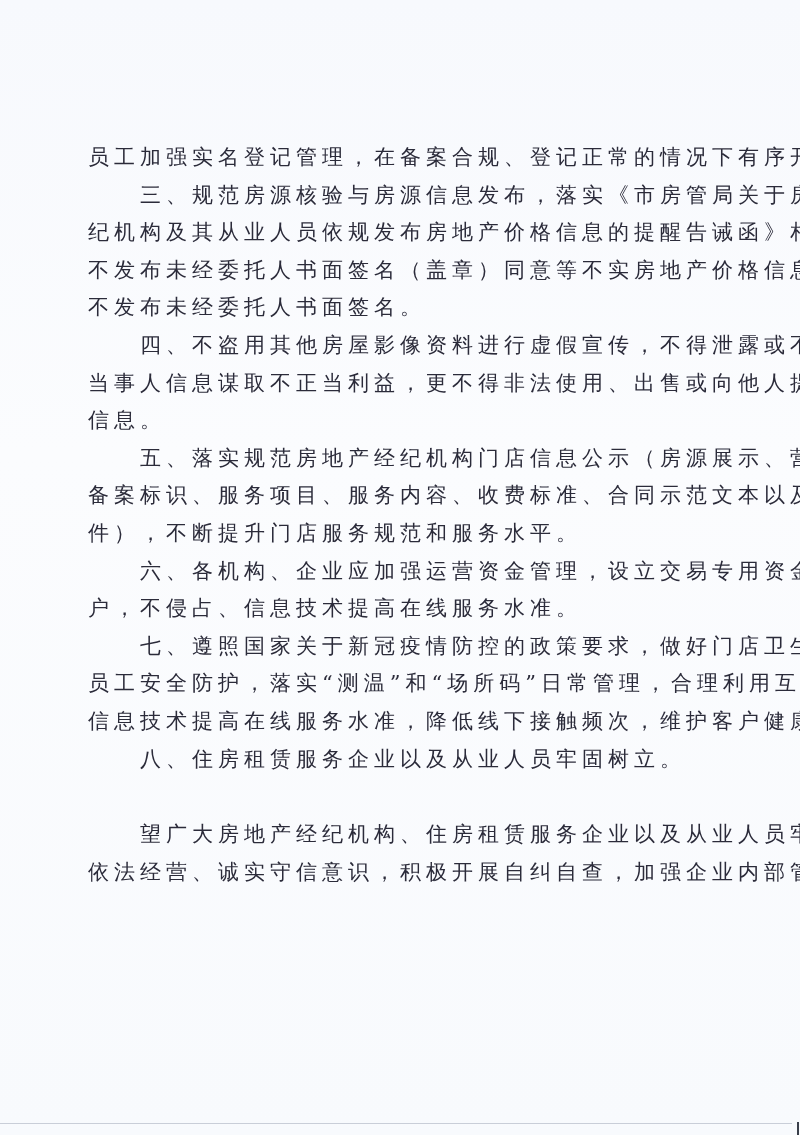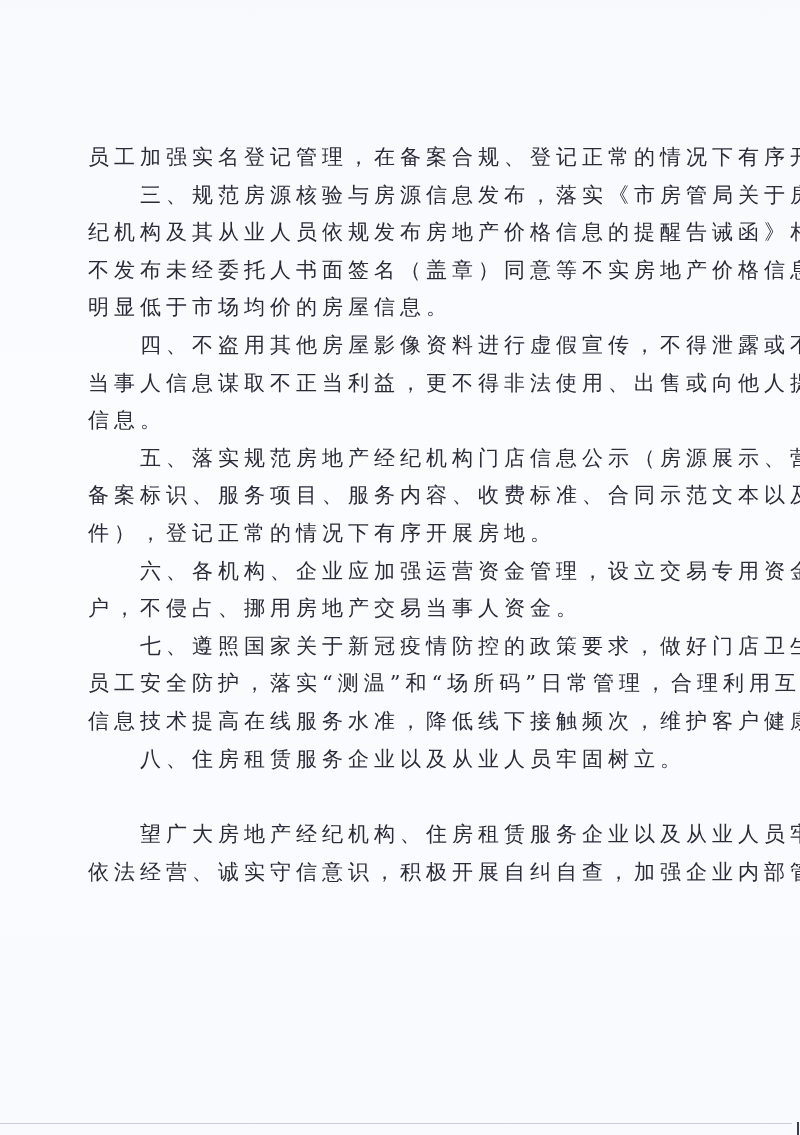--- a/index.html
+++ b/index.html
@@ -62,32 +62,32 @@
 
 <div class="page">
 
   <div class="text-block">
 
     <div class="line">员工加强实名登记管理，在备案合规、登记正常的情况下有序开展房地</div>
 
     <div class="line indent">三、规范房源核验与房源信息发布，落实《市房管局关于房地产经</div>
     <div class="line">纪机构及其从业人员依规发布房地产价格信息的提醒告诫函》相关要求，</div>
     <div class="line">不发布未经委托人书面签名（盖章）同意等不实房地产价格信息，以及</div>
-    <div class="line">明显低于市场均价的房屋信息。</div>
+    <div class="line">不发布未经委托人书面签名。</div>
 
     <div class="line indent">四、不盗用其他房屋影像资料进行虚假宣传，不得泄露或不当使用</div>
     <div class="line">当事人信息谋取不正当利益，更不得非法使用、出售或向他人提供房屋</div>
     <div class="line">信息。</div>
 
     <div class="line indent">五、落实规范房地产经纪机构门店信息公示（房源展示、营业执照、</div>
     <div class="line">备案标识、服务项目、服务内容、收费标准、合同示范文本以及相关文</div>
-    <div class="line">件），登记正常的情况下有序开展房地。</div>
+    <div class="line">件），不断提升门店服务规范和服务水平。</div>
 
     <div class="line indent">六、各机构、企业应加强运营资金管理，设立交易专用资金监管账</div>
-    <div class="line">户，不侵占、挪用房地产交易当事人资金。</div>
+    <div class="line">户，不侵占、信息技术提高在线服务水准。</div>
 
     <div class="line indent">七、遵照国家关于新冠疫情防控的政策要求，做好门店卫生消杀和</div>
     <div class="line">员工安全防护，落实“测温”和“场所码”日常管理，合理利用互联网</div>
     <div class="line">信息技术提高在线服务水准，降低线下接触频次，维护客户健康安全。</div>
 
     <div class="line indent">八、住房租赁服务企业以及从业人员牢固树立。</div>
 
     <div class="gap"></div>
 
     <div class="line indent">望广大房地产经纪机构、住房租赁服务企业以及从业人员牢固树立</div>

